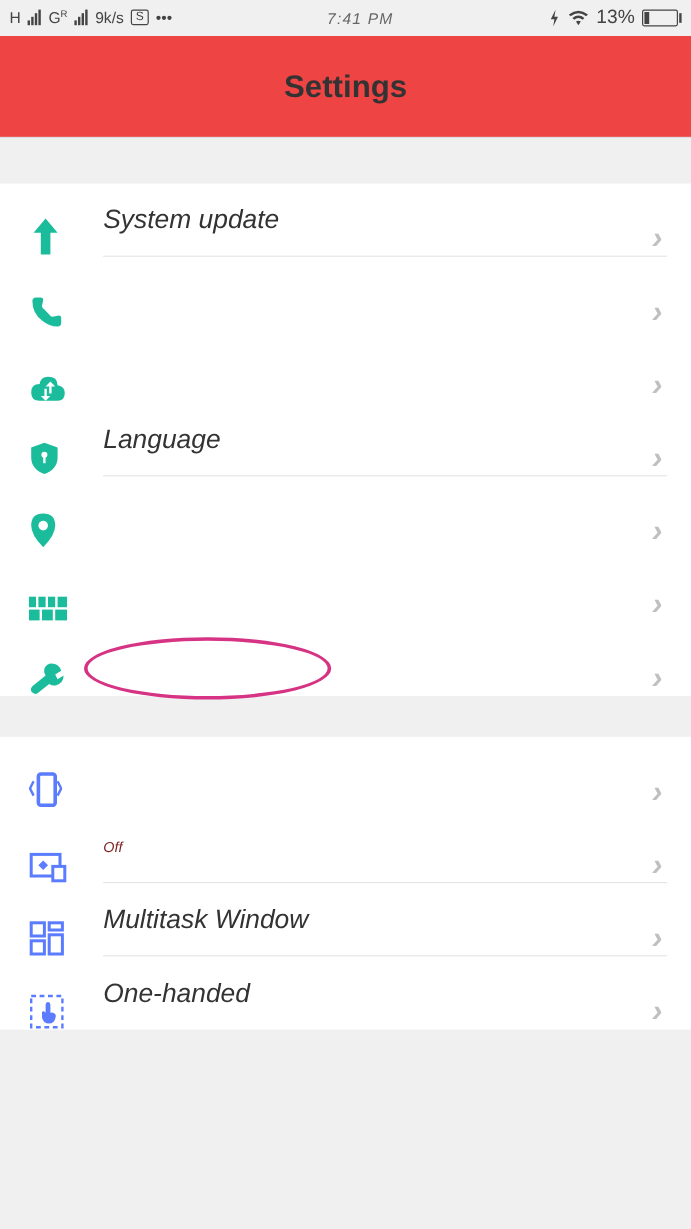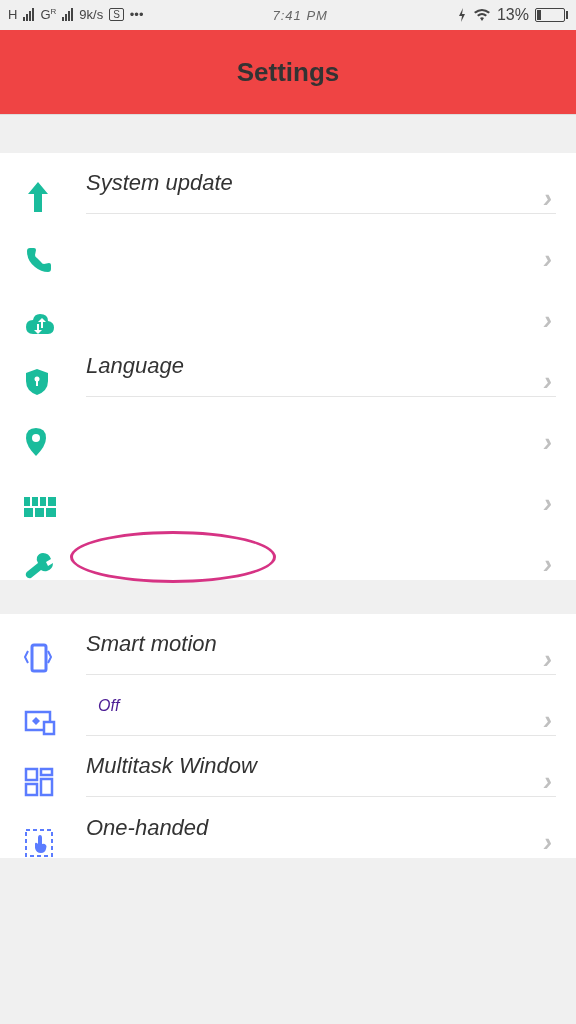--- a/index.html
+++ b/index.html
@@ -63,24 +63,23 @@
       margin-left: 22px;
       padding-right: 10px;
     }
     .settings-item:last-child .content { border-bottom: none; }
     .item-label {
       font-size: 22px;
       color: #333;
       font-weight: 500;
     }
     .item-sub {
-      font-size: 16px;
-      color: #4c1d95;
+      font-size: 12px;
+      color: #7f1d1d;
       margin-top: 2px;
-      margin-left: 12px;
     }
     .chevron {
       color: #c0c0c0;
       font-size: 26px;
       font-family: Arial, sans-serif;
       font-weight: bold;
       position: absolute;
       right: 24px;
     }
     .section-gap { height: 34px; background: #f0f0f0; }
@@ -250,23 +249,20 @@
 <div class="section">
 
   <div class="settings-item">
     <div class="icon-wrap icon-blue">
       <svg width="28" height="32" viewBox="0 0 28 32">
           <rect x="8" y="2" width="14" height="26" rx="2" fill="none" stroke="#5b7cff" stroke-width="3"></rect>
           <path d="M4 8 L1 14 L4 20" fill="none" stroke="#5b7cff" stroke-width="2"></path>
           <path d="M24 8 L27 14 L24 20" fill="none" stroke="#5b7cff" stroke-width="2"></path>
         </svg>
     </div>
-    <div class="content">
-      <span class="item-label">Smart motion</span>
-    </div>
     <span class="chevron">›</span>
   </div>
 
   <div class="settings-item">
     <div class="icon-wrap icon-blue">
       <svg width="32" height="26" viewBox="0 0 32 26">
           <rect x="2" y="2" width="24" height="18" fill="none" stroke="#5b7cff" stroke-width="2.5"></rect>
           <path d="M8 11 L12 7 L16 11 L12 15 Z" fill="#5b7cff"></path>
           <rect x="20" y="12" width="10" height="12" fill="#fff" stroke="#5b7cff" stroke-width="2.5"></rect>
         </svg>

